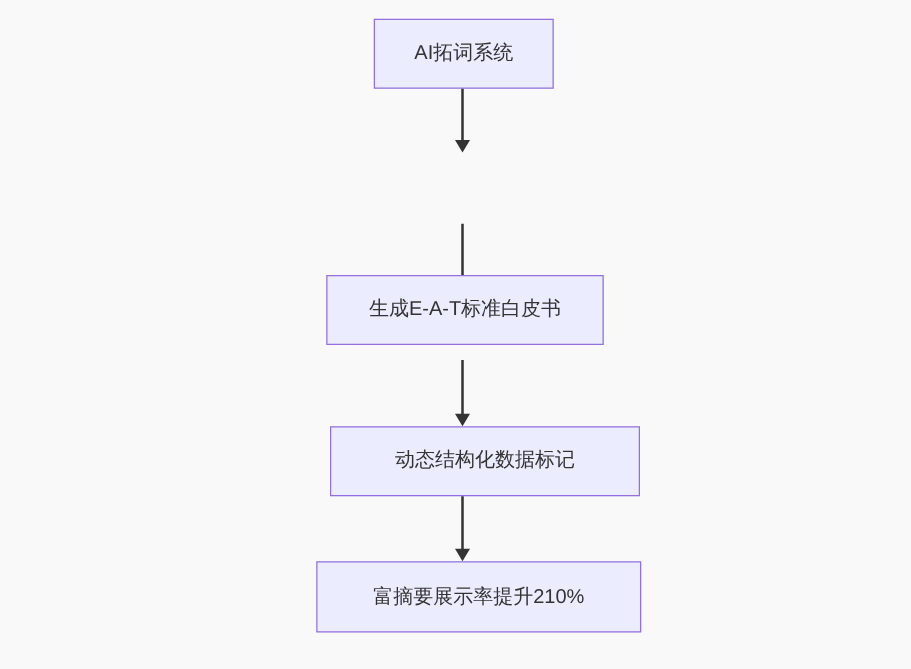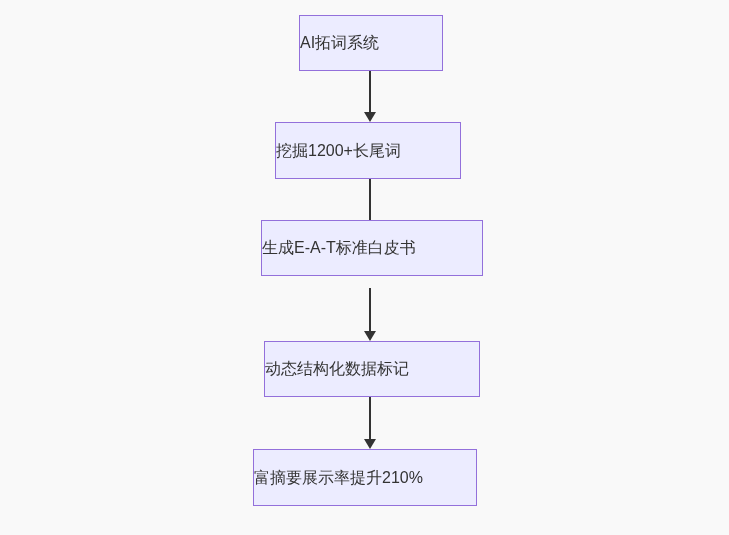--- a/index.html
+++ b/index.html
@@ -25,28 +25,29 @@
   }
   .flow-node {
     position: absolute;
     background: var(--node-fill);
     border: 1px solid var(--node-border);
     color: var(--node-text);
     font-size: 16px;
     line-height: 1;
     display: flex;
     align-items: center;
+    justify-content: center;
     text-align: center;
     white-space: nowrap;
   }
   .flow-node.n1 { left: 299px; top: 15px;  width: 144px; height: 56px; }
   .flow-node.n2 { left: 275px; top: 122px; width: 186px; height: 57px; }
   .flow-node.n3 { left: 261px; top: 220px; width: 222px; height: 56px; }
-  .flow-node.n4 { left: 264px; top: 341px; width: 216px; height: 56px; }
-  .flow-node.n5 { left: 253px; top: 449px; width: 224px; height: 57px; }
+  .flow-node.n4 { left: 264px; top: 341px; width: 248px; height: 56px; }
+  .flow-node.n5 { left: 253px; top: 449px; width: 260px; height: 57px; }
 
   .flow-arrow {
     position: absolute;
     left: 364px; 
     width: 12px;
     display: flex;
     flex-direction: column;
     align-items: center;
   }
   .flow-arrow.a1 { top: 71px;  height: 51px; }
@@ -75,23 +76,20 @@
 
   <div class="flow-node n1">
     <span>AI拓词系统</span>
   </div>
 
   <div class="flow-arrow a1">
     <span class="arrow-line"></span>
     <span class="arrow-head"></span>
   </div>
 
-  <div class="flow-node n2">
-    <span>挖掘1200+长尾词</span>
-  </div>
 
   <div class="flow-arrow a2">
     <span class="arrow-line"></span>
     <span class="arrow-head"></span>
   </div>
 
   <div class="flow-node n3">
     <span>生成E-A-T标准白皮书</span>
   </div>
 

